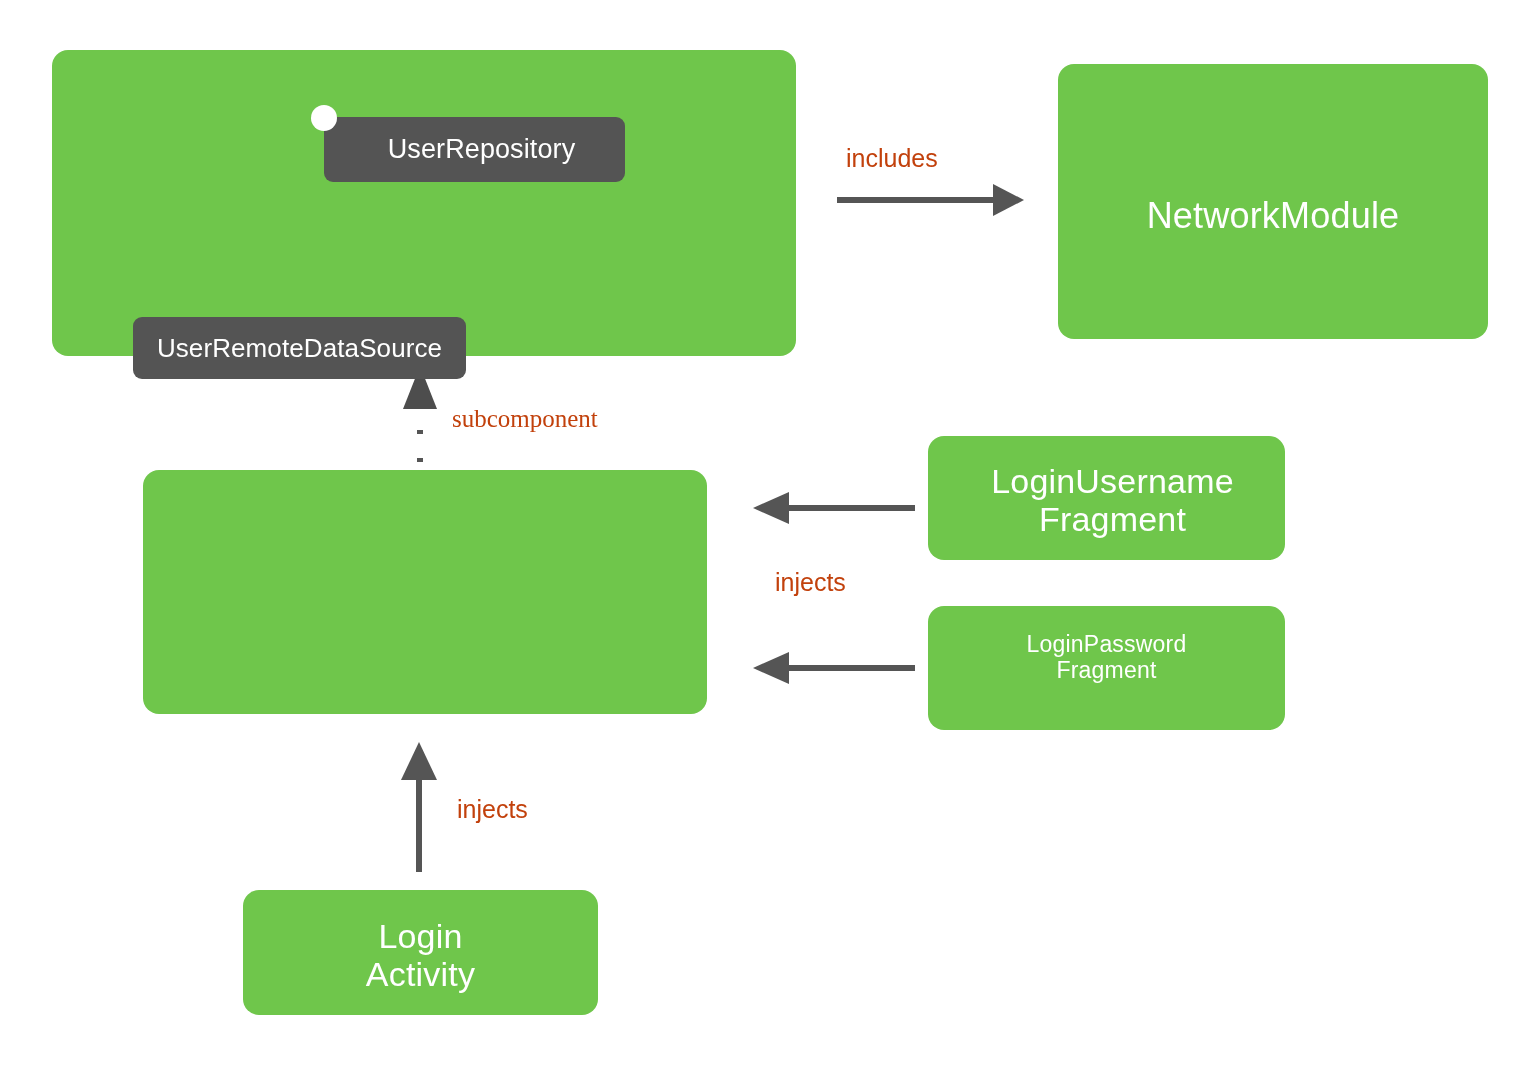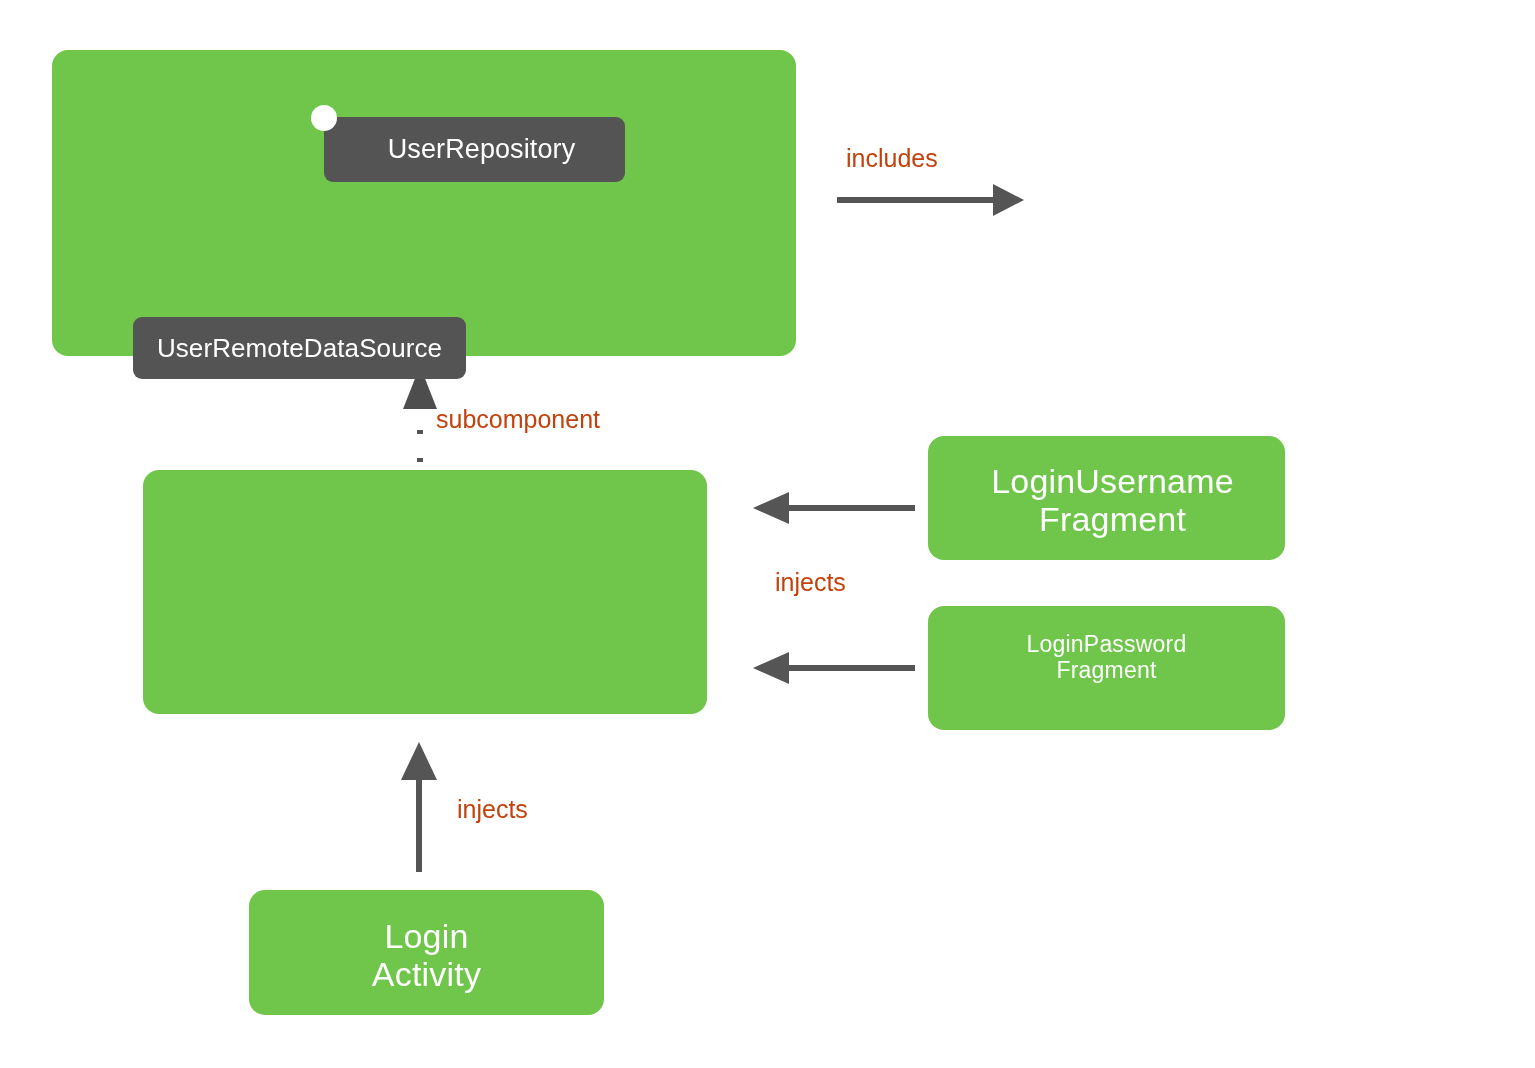--- a/index.html
+++ b/index.html
@@ -96,25 +96,25 @@
 
   #login-component   { left: 143px; top: 470px; width: 564px; height: 244px; }
   #login-component .node-title { top: 566px; font-size: 44px; }
 
   #frag-username     { left: 928px; top: 436px; width: 357px; height: 124px; }
   #frag-username .node-title { top: 26px; font-size: 34px; padding-left: 12px; }
 
   #frag-password     { left: 928px; top: 606px; width: 357px; height: 124px; }
   #frag-password .node-title { top: 26px; font-size: 23px; }
 
-  #login-activity    { left: 249px; top: 890px; width: 355px; height: 125px; }
+  #login-activity    { left: 243px; top: 890px; width: 355px; height: 125px; }
   #login-activity .node-title { top: 27px; font-size: 34px; }
 
   #label-includes      { left: 846px; top: 144px; }
-  #label-subcomponent  { left: 436px; top: 405px; }
+  #label-subcomponent  { left: 452px; top: 405px; font-family: Liberation Serif, serif; }
   #label-injects-frag  { left: 775px; top: 568px; }
   #label-injects-activity { left: 457px; top: 795px; }
 </style>
 </head>
 <body>
 
 <div id="canvas">
 
   <svg id="edges" viewBox="0 0 1535 1068" xmlns="http://www.w3.org/2000/svg">
 
@@ -150,20 +150,24 @@
       <span class="chip-label">UserRemoteDataSource</span>
     </div>
 
     <div class="chip" id="chip-user-repository">
       <span class="socket"></span>
       <span class="chip-label">UserRepository</span>
     </div>
 
   </div>
 
+  <div class="node" id="network-module">
+    <div class="node-title">NetworkModule</div>
+
+  </div>
 
   <div class="node" id="login-component">
     <div class="node-title">LoginComponent</div>
 
   </div>
 
   <div class="node" id="frag-username">
     <div class="node-title">LoginUsername
 Fragment</div>
   </div>

